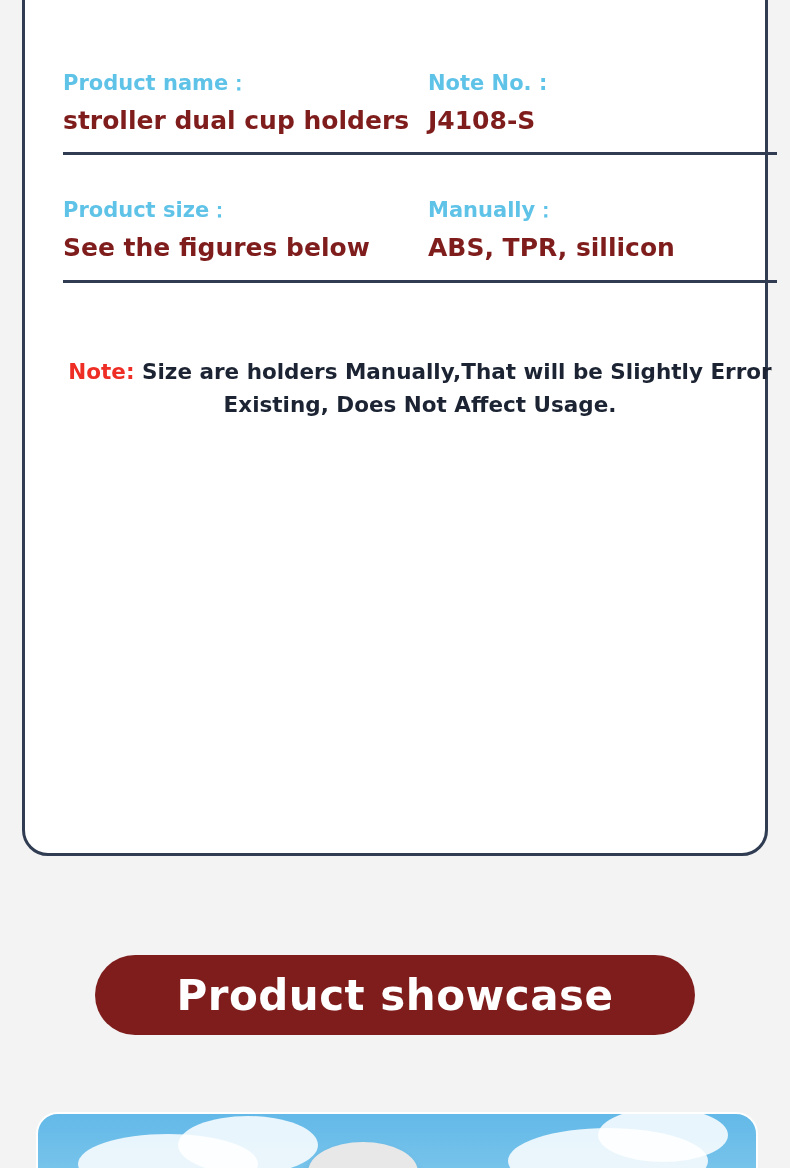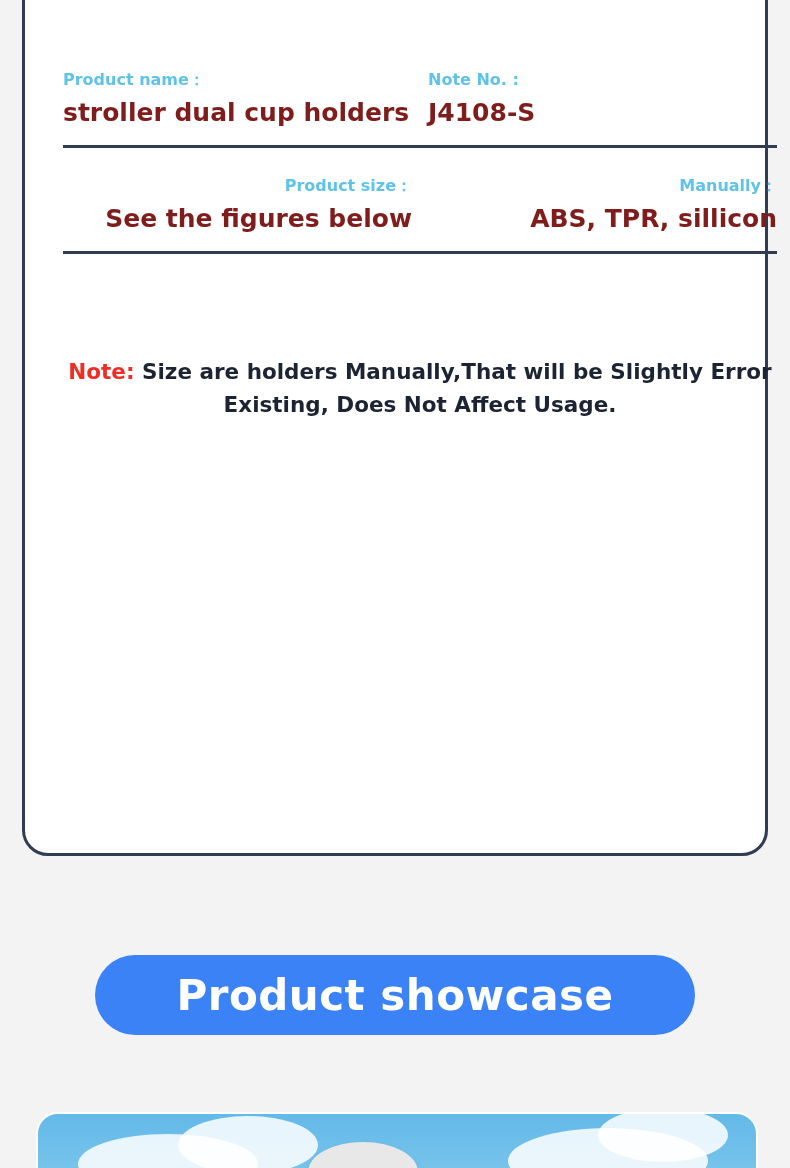--- a/index.html
+++ b/index.html
@@ -43,29 +43,29 @@
     position: absolute;
     left: 38px;
     top: 465px;
     width: 714px;
   }
   .spec-row {
     position: relative;
     padding-bottom: 12px;
     border-bottom: 3px solid #2f3c52;
   }
-  .spec-row + .spec-row { margin-top: 26px; text-align: right; }
+  .spec-row + .spec-row { margin-top: 40px; }
   .spec-cells {
     display: flex;
   }
   .spec-cell { width: 50%; }
   .spec-cell.right { padding-left: 16px; }
   .spec-key {
     color: #5fc3e8;
-    font-size: 16px;
+    font-size: 21px;
     font-weight: bold;
     line-height: 1.5;
   }
   .spec-val {
     color: #7f1d1d;
     font-size: 25px;
     font-weight: bold;
     line-height: 1.55;
     margin-top: 2px;
   }
@@ -84,21 +84,21 @@
   }
   .note .note-label { color: #ee2d24; margin-top: 16px; }
 
   
   .showcase {
     position: absolute;
     left: 95px;
     top: 955px;
     width: 600px;
     height: 80px;
-    background: #3b82f6;
+    background: #7f1d1d;
     border-radius: 40px;
     display: flex;
     align-items: center;
     justify-content: center;
     color: #ffffff;
     font-size: 42px;
     font-weight: bold;
     letter-spacing: 0.5px;
   }
 

